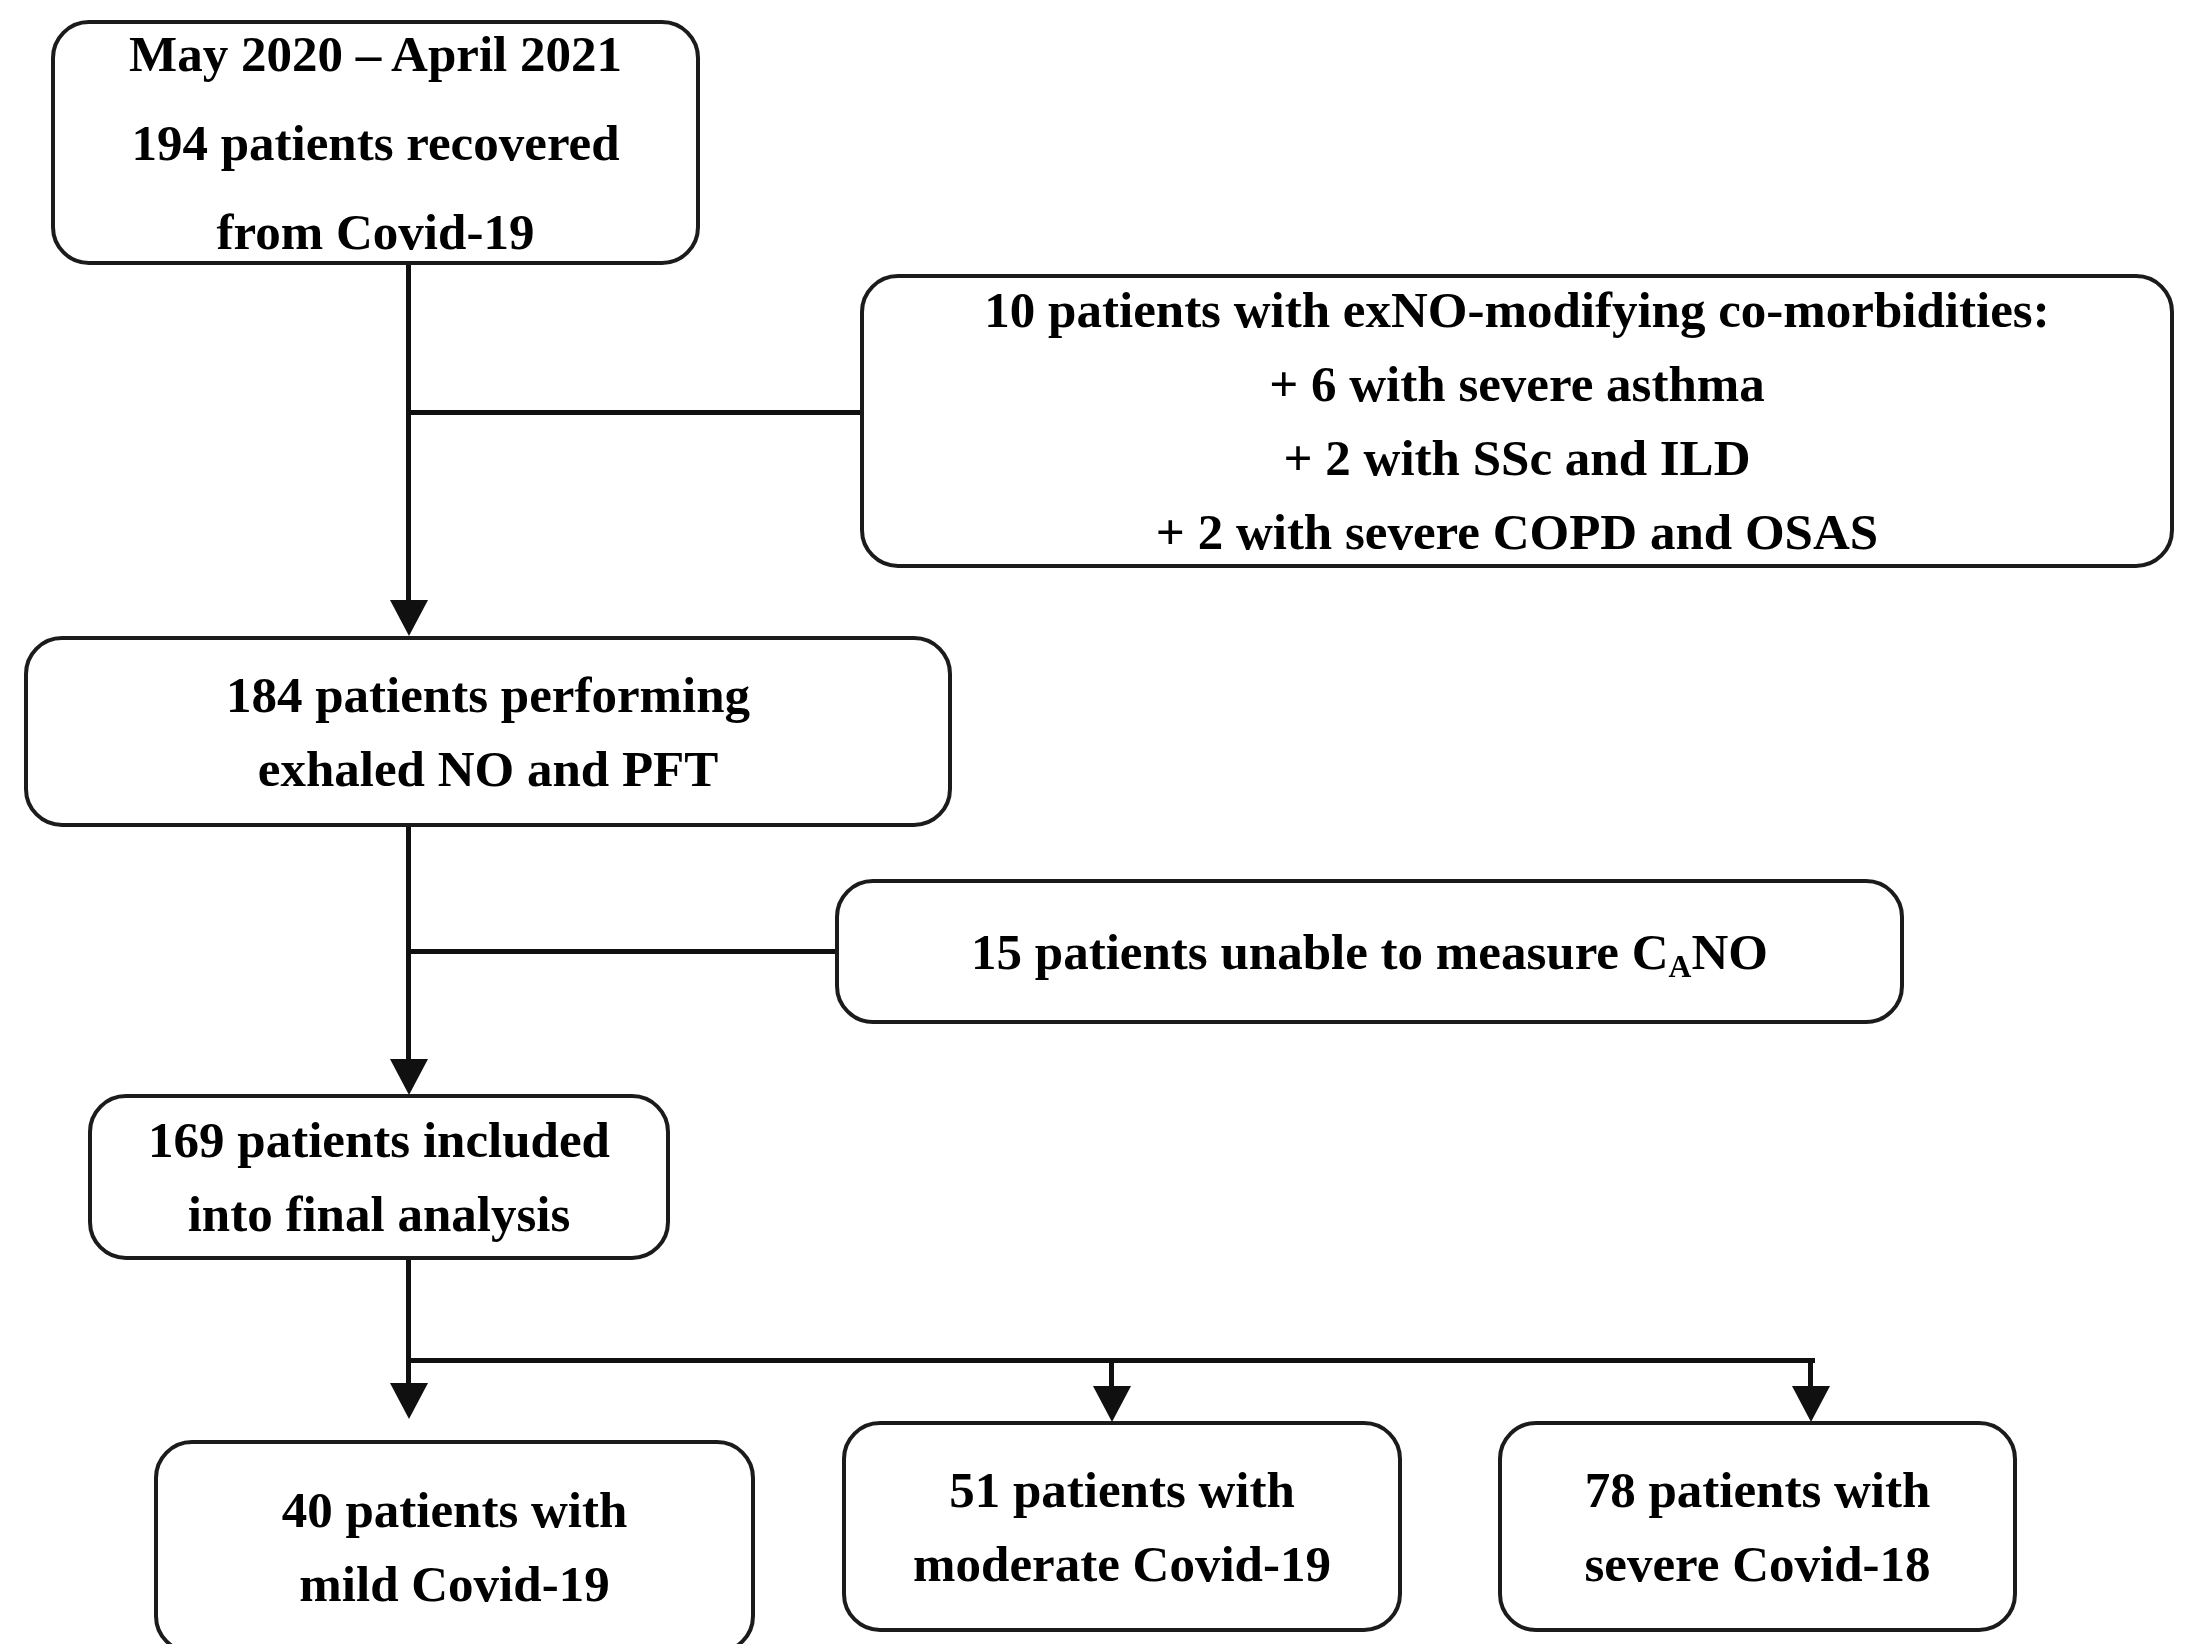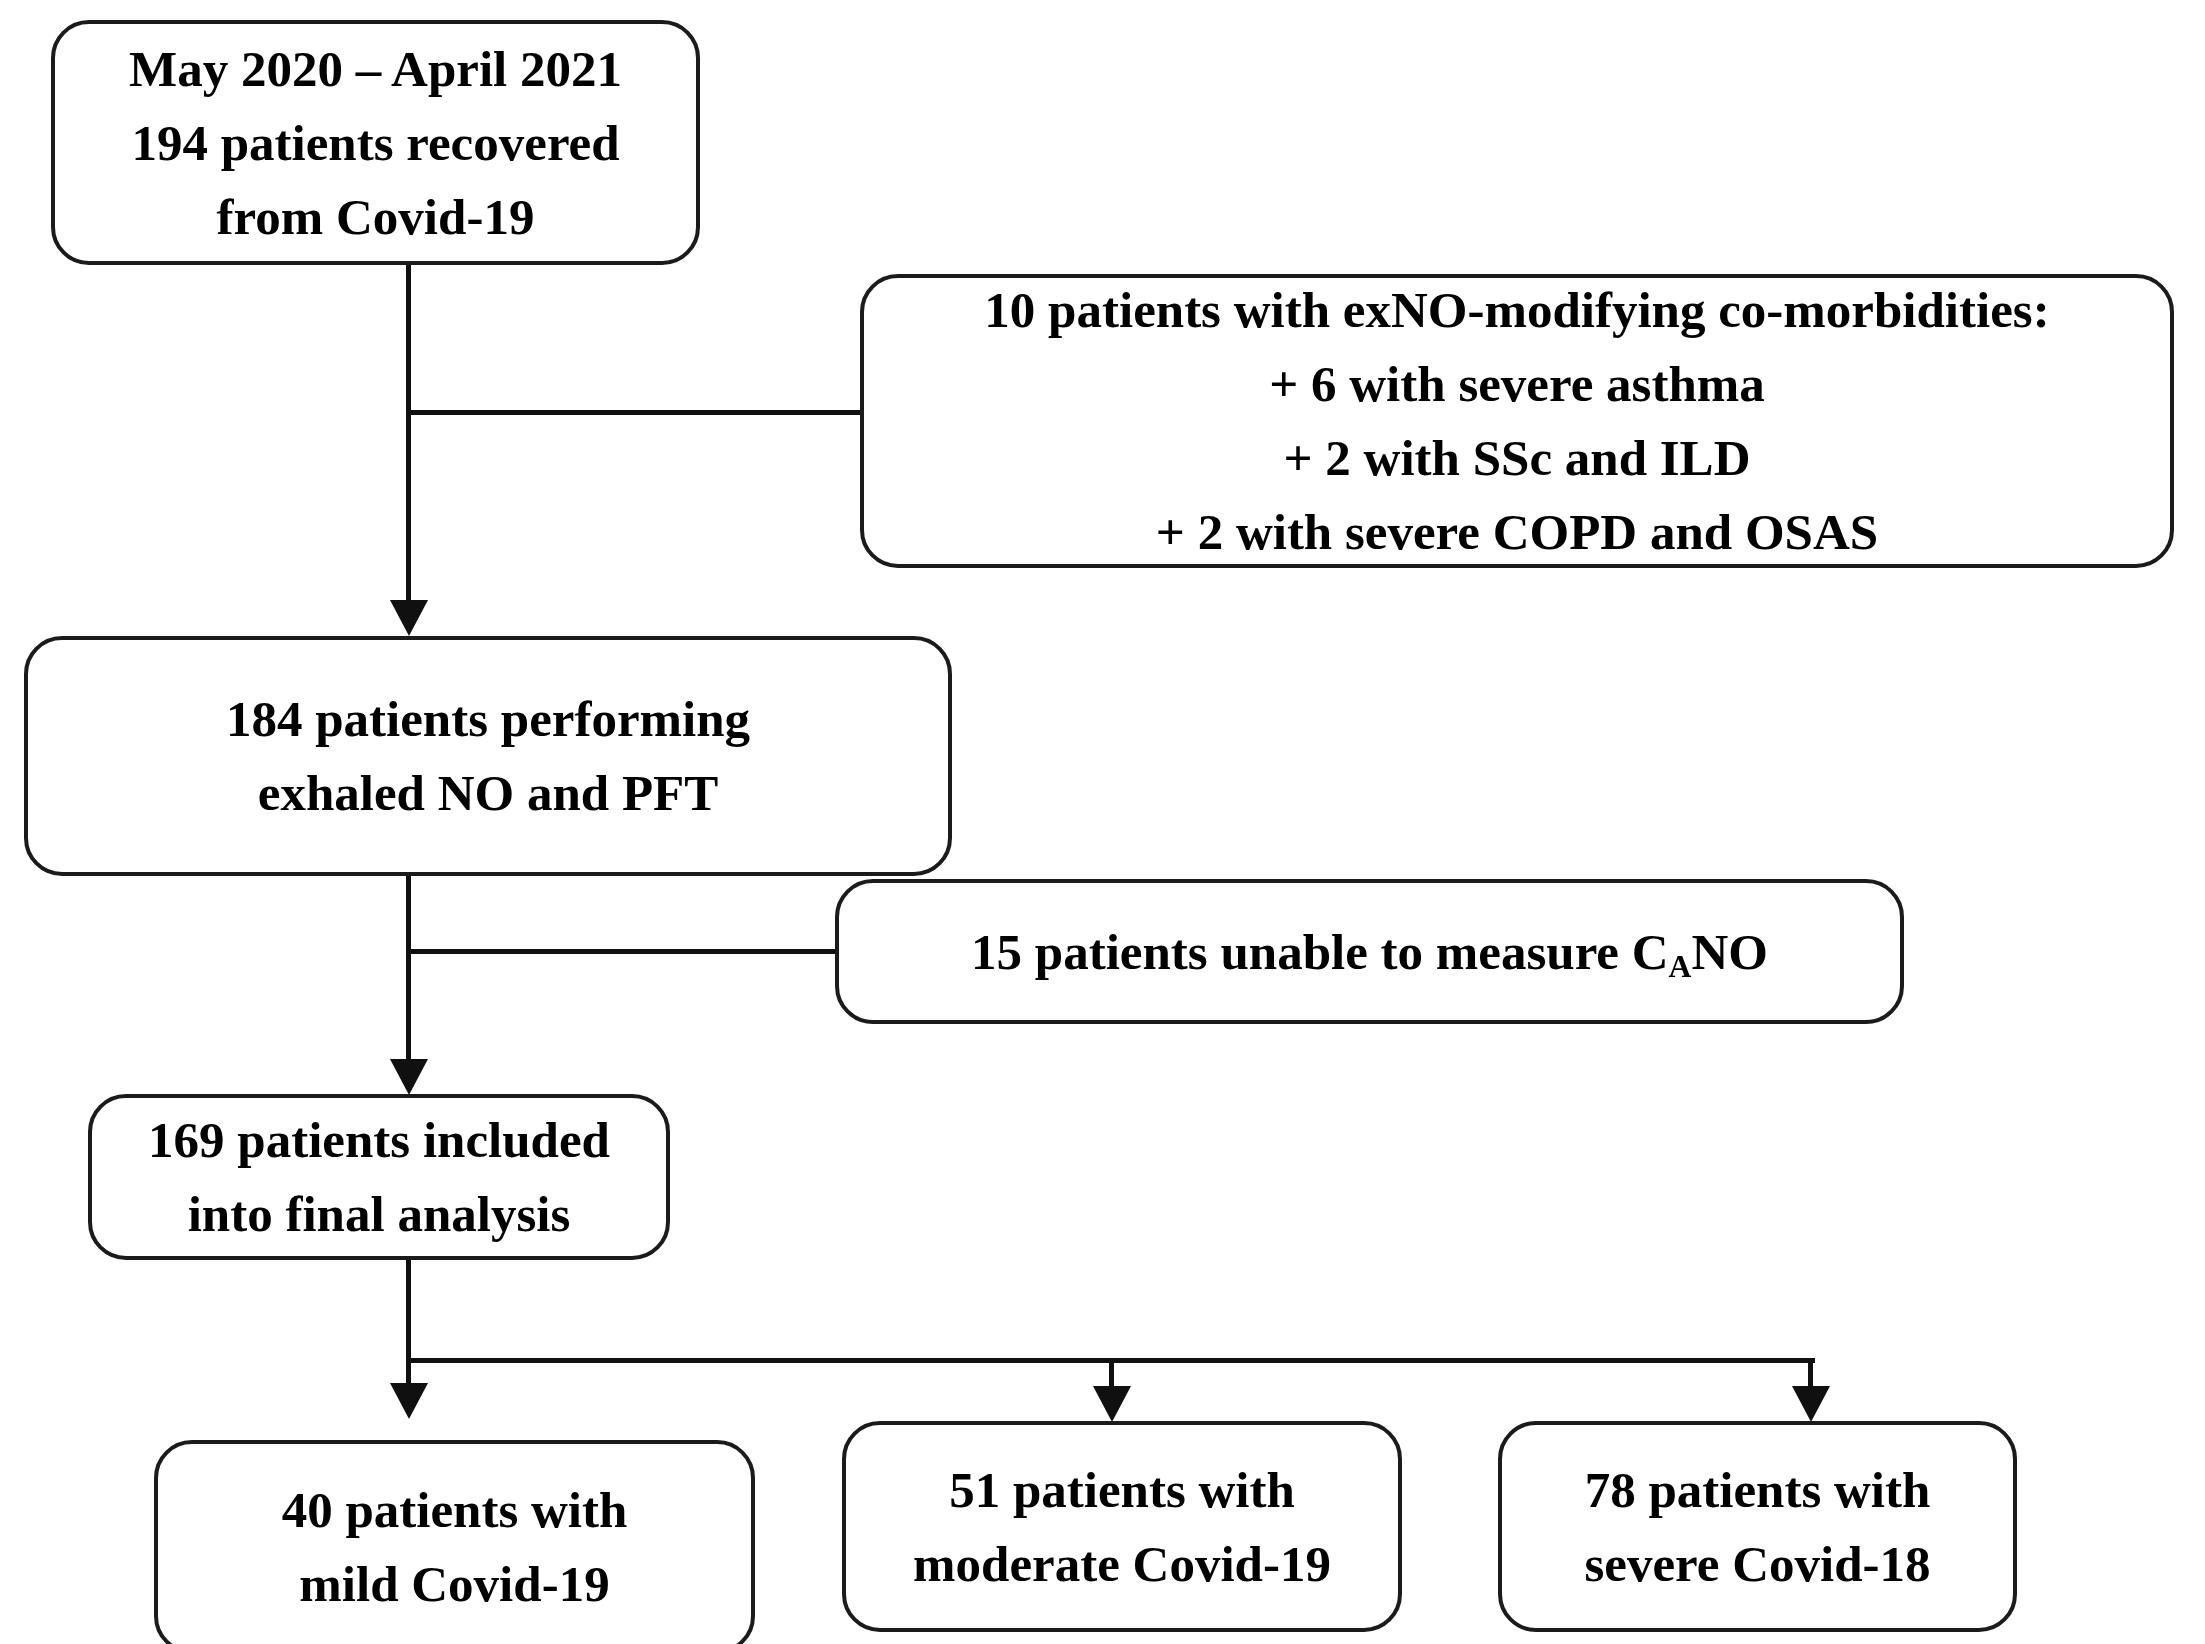--- a/index.html
+++ b/index.html
@@ -75,34 +75,34 @@
   <div class="arrowhead" style="left:390px; top:1383px;"></div>
 
   <div class="hline" style="left:406px; top:1358px; width:1409px;"></div>
 
   <div class="vline" style="left:1109px; top:1358px; height:31px;"></div>
   <div class="arrowhead" style="left:1093px; top:1386px;"></div>
 
   <div class="vline" style="left:1808px; top:1358px; height:31px;"></div>
   <div class="arrowhead" style="left:1792px; top:1386px;"></div>
 
-  <div class="box" style="left:51px; top:20.4px; width:649px; height:245px;">
+  <div class="box" style="left:51px; top:20.4px; width:649px; height:245px;gap:15px;">
     <div class="line">May 2020 – April 2021</div>
     <div class="line">194 patients recovered</div>
     <div class="line">from Covid-19</div>
   </div>
 
   <div class="box" style="left:860px; top:274px; width:1314px; height:294px;">
     <div class="line">10 patients with exNO-modifying co-morbidities:</div>
     <div class="line">+ 6 with severe asthma</div>
     <div class="line">+ 2 with SSc and ILD</div>
     <div class="line">+ 2 with severe COPD and OSAS</div>
   </div>
 
-  <div class="box" style="left:24px; top:636px; width:928px; height:240px;">
+  <div class="box" style="left:24px; top:636px; width:928px; height:191px;">
     <div class="line">184 patients performing</div>
     <div class="line">exhaled NO and PFT</div>
   </div>
 
   <div class="box" style="left:835px; top:879px; width:1069px; height:145px;">
     <div class="line"><span>15 patients unable to measure C</span><sub class="cano">A</sub><span>NO</span></div>
   </div>
 
   <div class="box" style="left:88px; top:1094px; width:582px; height:166px;">
     <div class="line">169 patients included</div>

